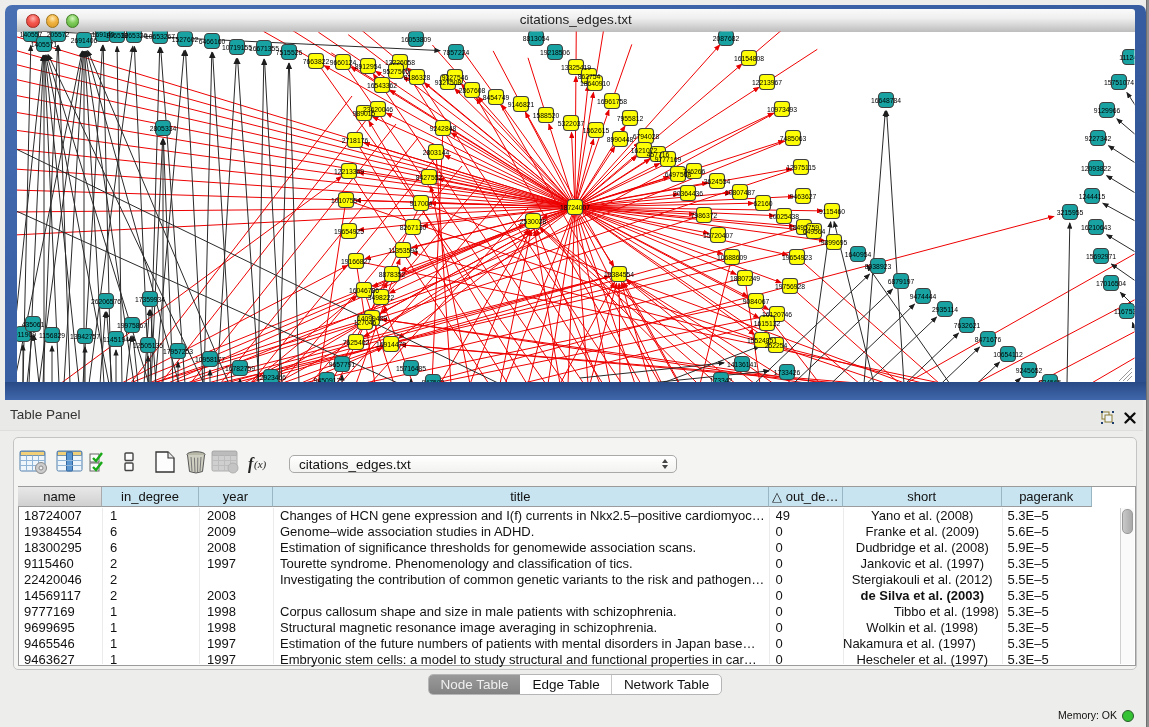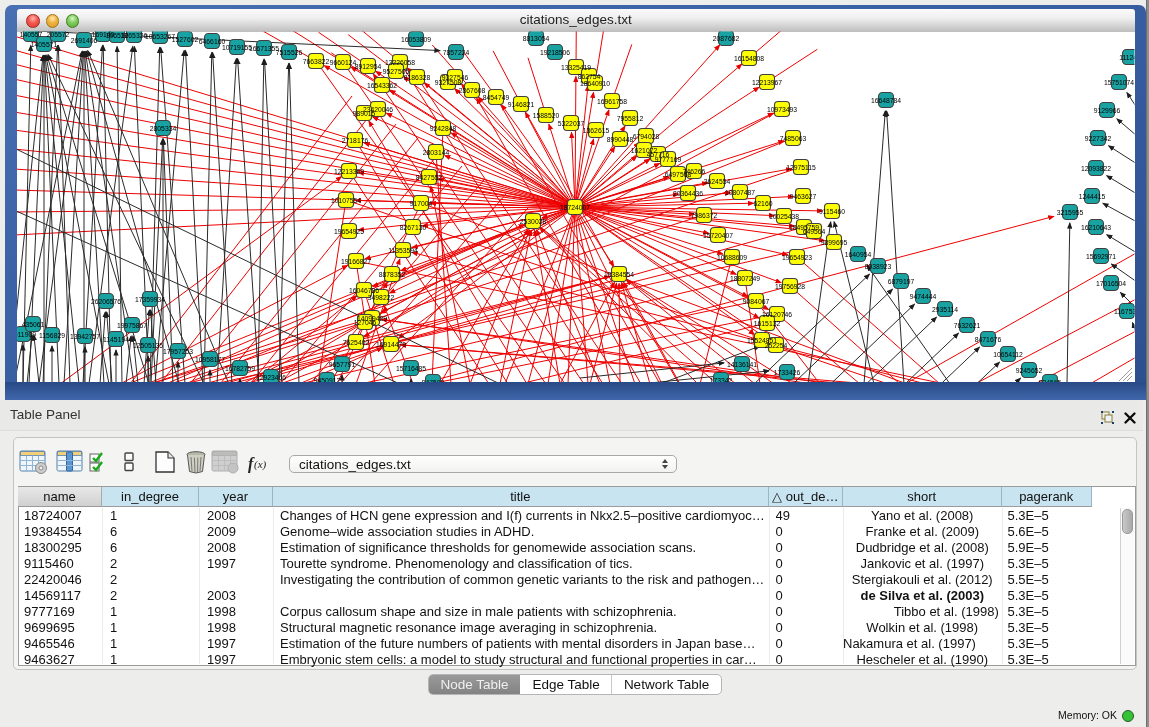--- a/index.html
+++ b/index.html
@@ -828,21 +828,21 @@
           <div class="c" style="left:757.0px;width:67.5px;">0</div>
           <div class="c" style="left:824.5px;width:158.5px;text-align:left;">Nakamura et al. (1997)</div>
           <div class="c" style="left:989.0px;width:84.5px;">5.3E–5</div>
         </div>
         <div class="row" style="left:0;top:165px;width:1100px;">
           <div class="c" style="left:5.5px;width:78.0px;">9463627</div>
           <div class="c" style="left:91.5px;width:89.0px;">1</div>
           <div class="c" style="left:188.5px;width:66.0px;">1997</div>
           <div class="c" style="left:261.5px;width:488.5px;">Embryonic stem cells: a model to study structural and functional properties in car…</div>
           <div class="c" style="left:757.0px;width:67.5px;">0</div>
-          <div class="c" style="left:824.5px;width:158.5px;text-align:center;">Hescheler et al. (1990)</div>
+          <div class="c" style="left:824.5px;width:158.5px;text-align:center;">Hescheler et al. (1997)</div>
           <div class="c" style="left:989.0px;width:84.5px;">5.3E–5</div>
         </div>
         <div id="vsb">
           <div class="th"></div>
         </div>
       </div>
   </div>
   <div id="tabs">
       <div class="tab sel">Node Table</div>
       <div class="tab mid">Edge Table</div>

